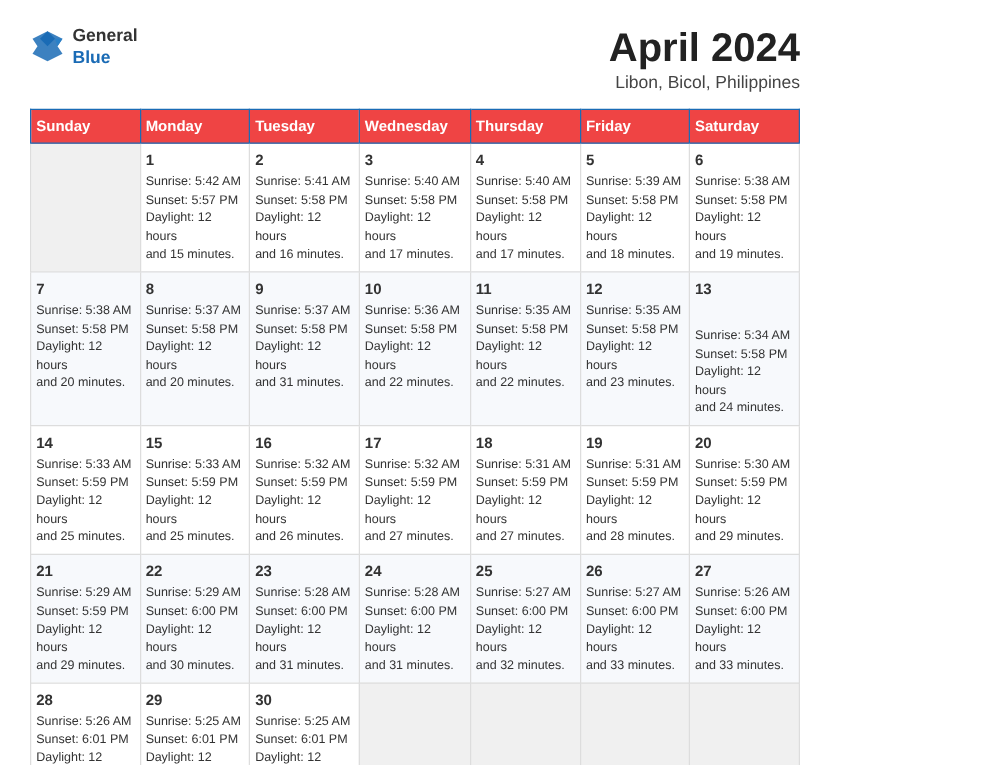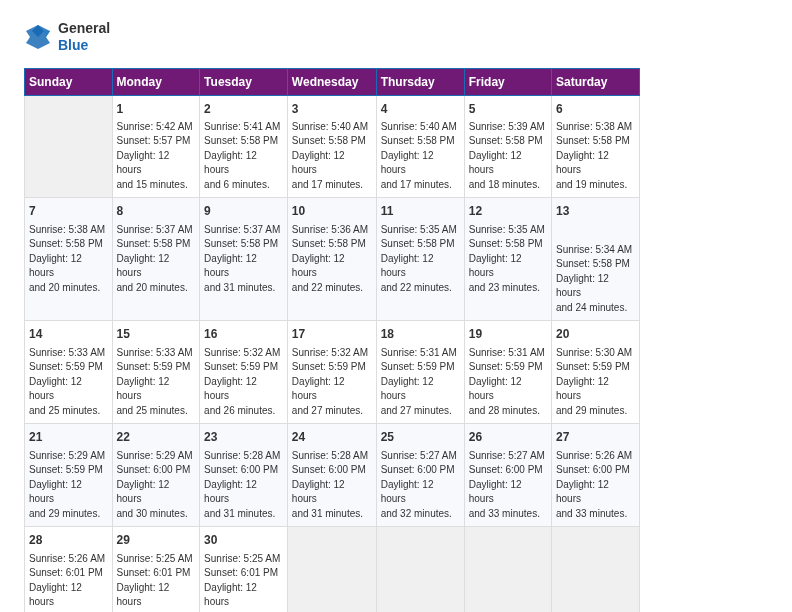--- a/index.html
+++ b/index.html
@@ -36,21 +36,21 @@
     .location {
       font-size: 14px;
       color: #444;
     }
     table {
       width: 100%;
       border-collapse: collapse;
       font-size: 10.5px;
     }
     thead tr {
-      background-color: #701a75;
+      background-color: #ef4444;
       color: #fff;
     }
     thead th {
       padding: 6px 4px;
       text-align: left;
       font-size: 12px;
       font-weight: 600;
       border: 1px solid #1a6bb5;
     }
     tbody tr {
@@ -96,20 +96,24 @@
       <polygon points="14,2 26,8 22,14 26,20 14,26 2,20 6,14 2,8" fill="#1a6bb5" opacity="0.85"></polygon>
       <polygon points="14,2 20,8 14,14 8,8" fill="#1a6bb5"></polygon>
       <polygon points="20,8 26,8 22,14 20,8" fill="#2980c8"></polygon>
     </svg>
     <div style="line-height:1.2;">
       <div style="font-size:14px;font-weight:bold;color:#333;">General</div>
       <div style="font-size:14px;font-weight:bold;color:#1a6bb5;">Blue</div>
     </div>
   </div>
 </div>
+    <div class="title-block">
+      <div class="month-year">April 2024</div>
+      <div class="location">Libon, Bicol, Philippines</div>
+    </div>
   </div>
 
   <table>
     <thead>
       <tr>
         <th>Sunday</th>
         <th>Monday</th>
         <th>Tuesday</th>
         <th>Wednesday</th>
         <th>Thursday</th>
@@ -125,21 +129,21 @@
             <span style="display:block;">Sunrise: 5:42 AM</span>
             <span style="display:block;">Sunset: 5:57 PM</span>
             <span style="display:block;">Daylight: 12 hours</span>
             <span style="display:block;">and 15 minutes.</span>
           </td>
           <td>
             <span class="day-num">2</span>
             <span style="display:block;">Sunrise: 5:41 AM</span>
             <span style="display:block;">Sunset: 5:58 PM</span>
             <span style="display:block;">Daylight: 12 hours</span>
-            <span style="display:block;">and 6 minutes.</span>
+            <span style="display:block;">and 16 minutes.</span>
           </td>
           <td>
             <span class="day-num">3</span>
             <span style="display:block;">Sunrise: 5:40 AM</span>
             <span style="display:block;">Sunset: 5:58 PM</span>
             <span style="display:block;">Daylight: 12 hours</span>
             <span style="display:block;">and 17 minutes.</span>
           </td>
           <td>
             <span class="day-num">4</span>

